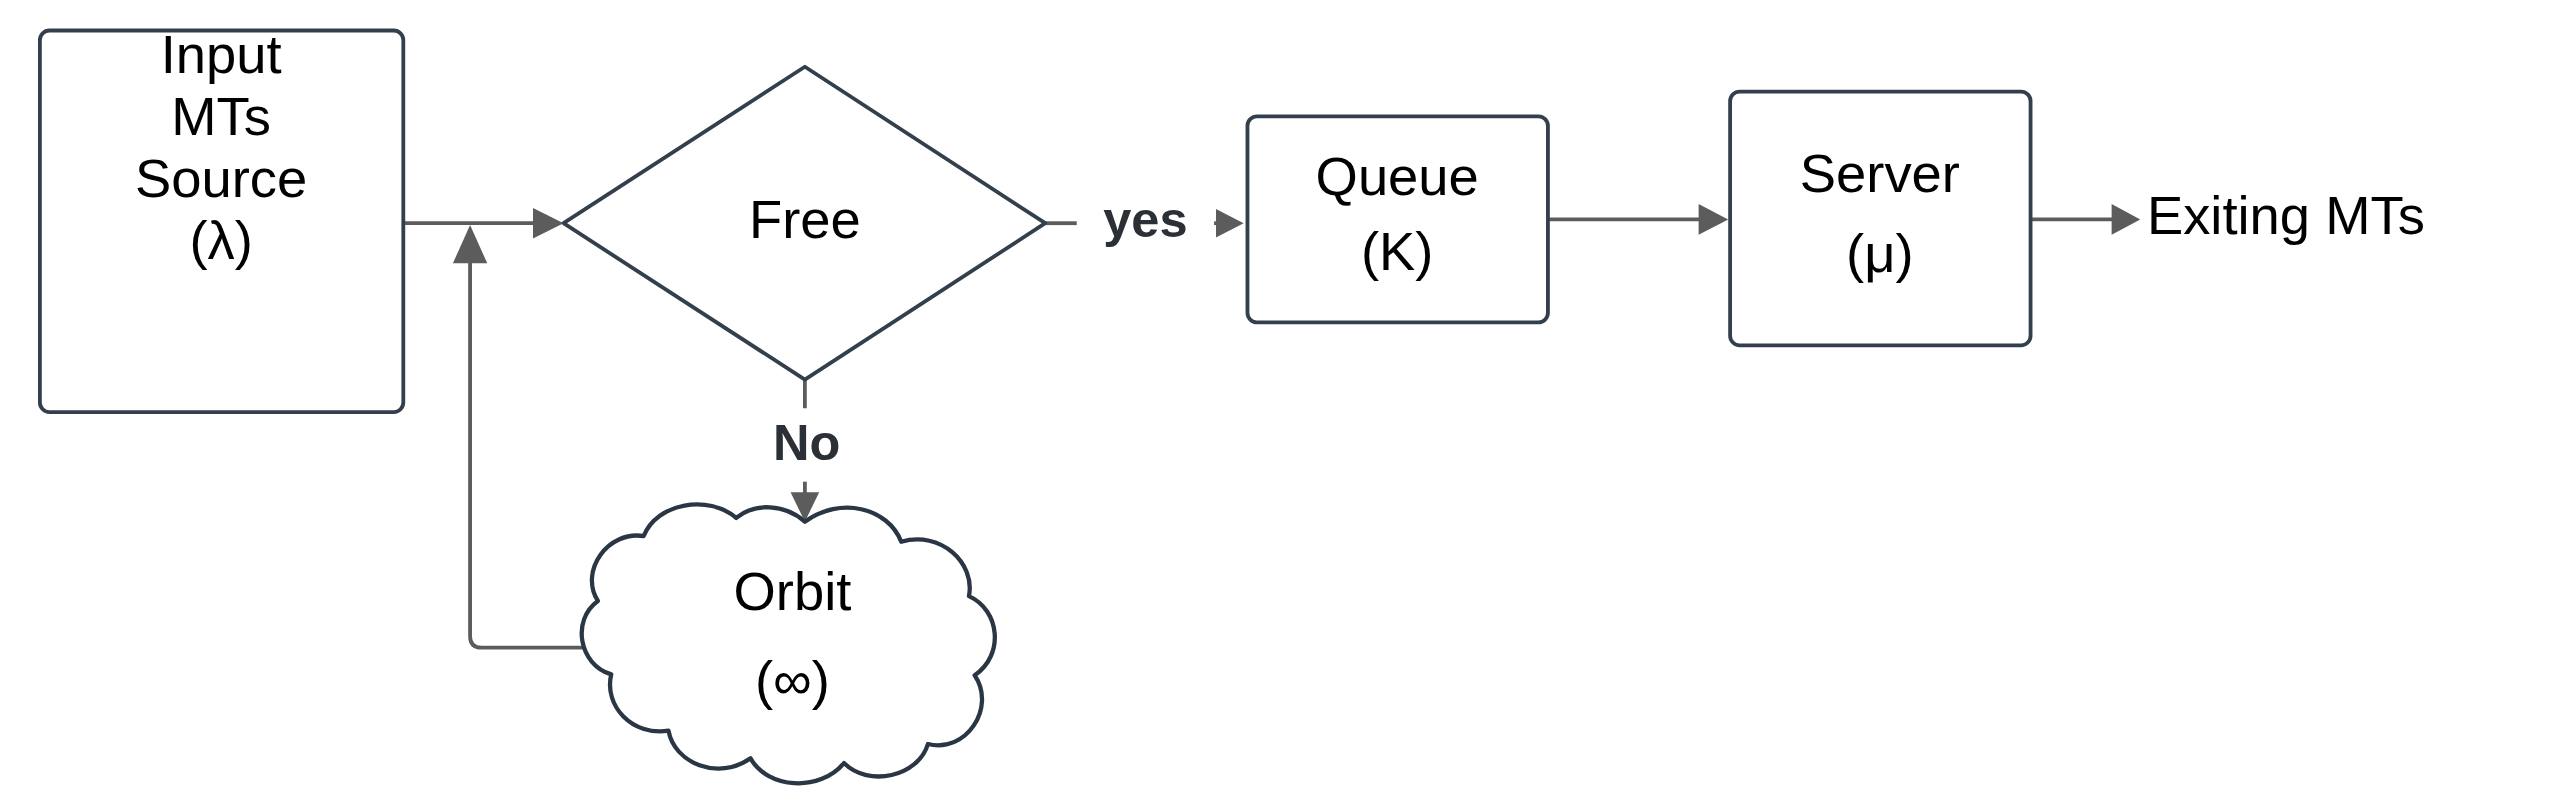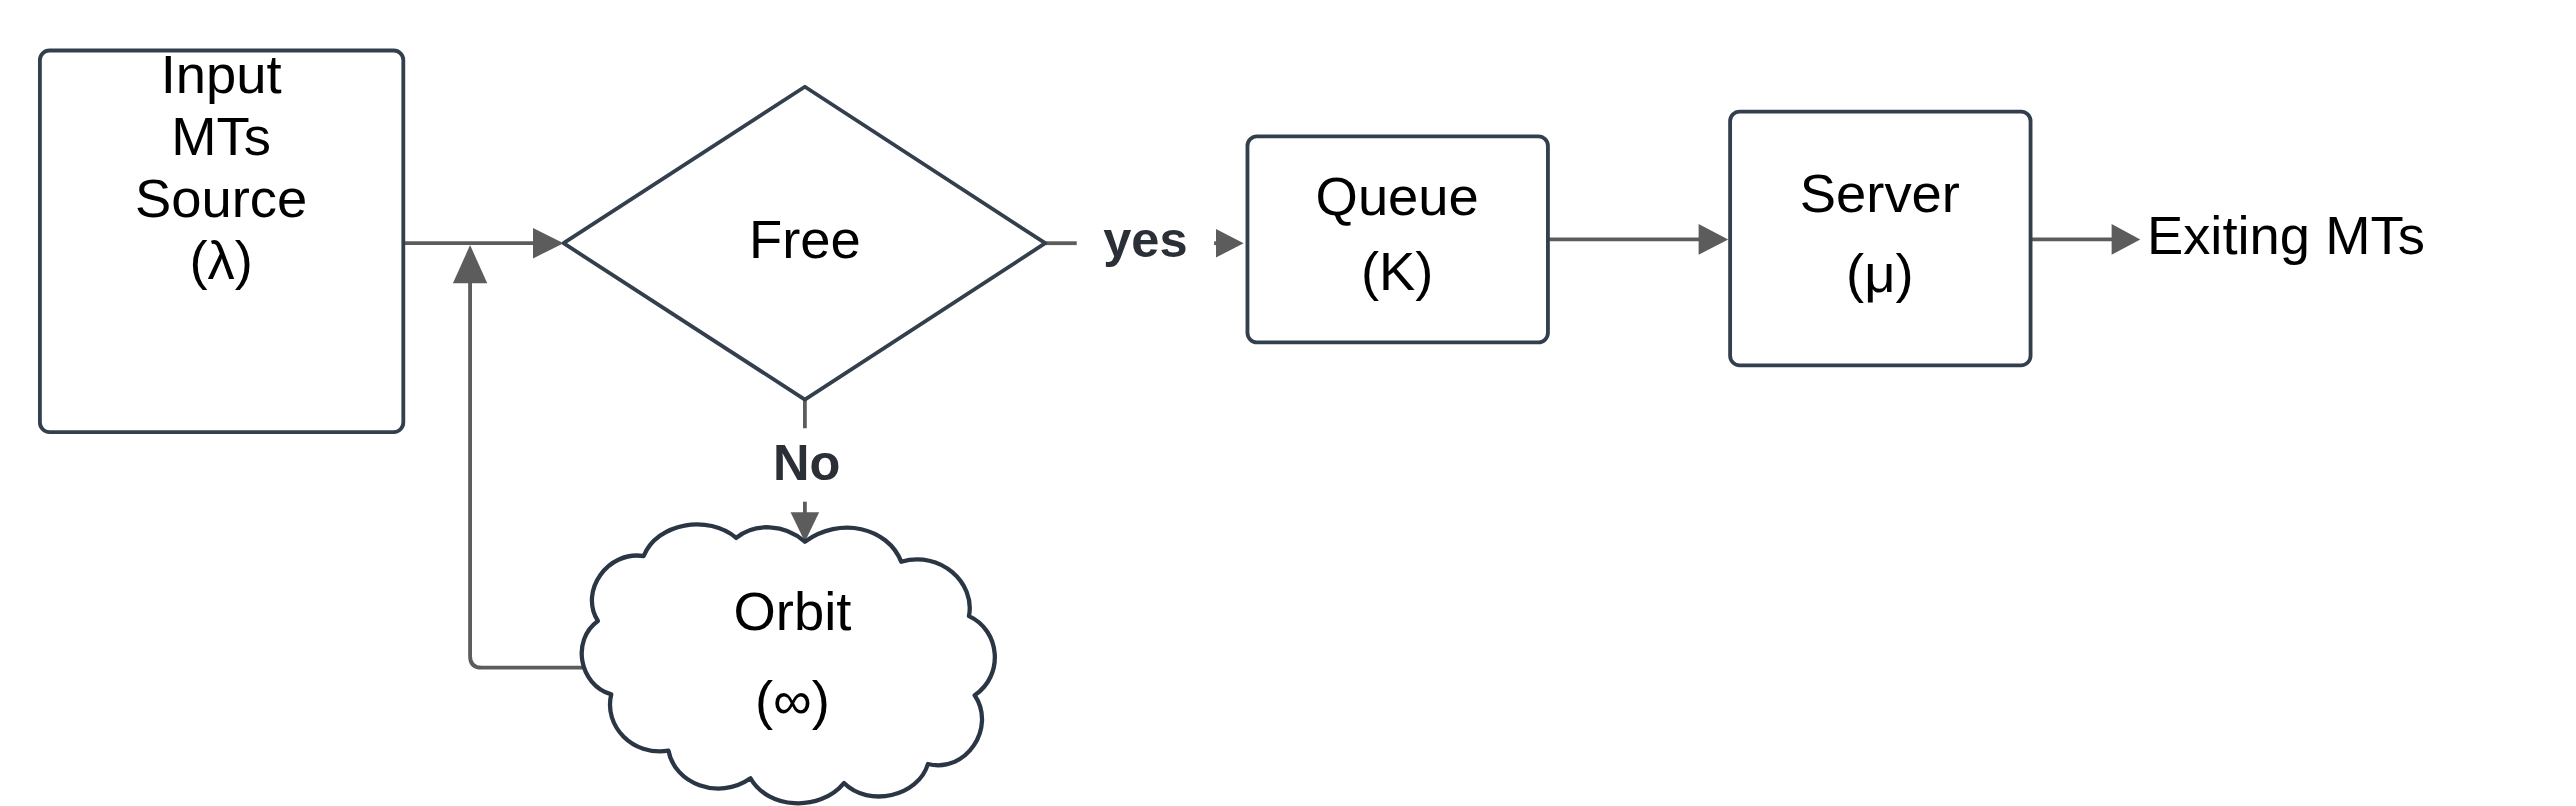--- a/index.html
+++ b/index.html
@@ -11,21 +11,20 @@
     width: 2576px;
     height: 806px;
     font-family: "Liberation Sans", sans-serif;
     overflow: hidden;
   }
   #diagram-root {
     position: relative;
     width: 2576px;
     height: 688px;
     background: #ffffff;
-    margin-top: 20px;
   }
   svg#flow {
     display: block;
     width: 2576px;
     height: 806px;
   }
   .node-shape {
     fill: #ffffff;
     stroke: #333f4d;
     stroke-width: 4;

